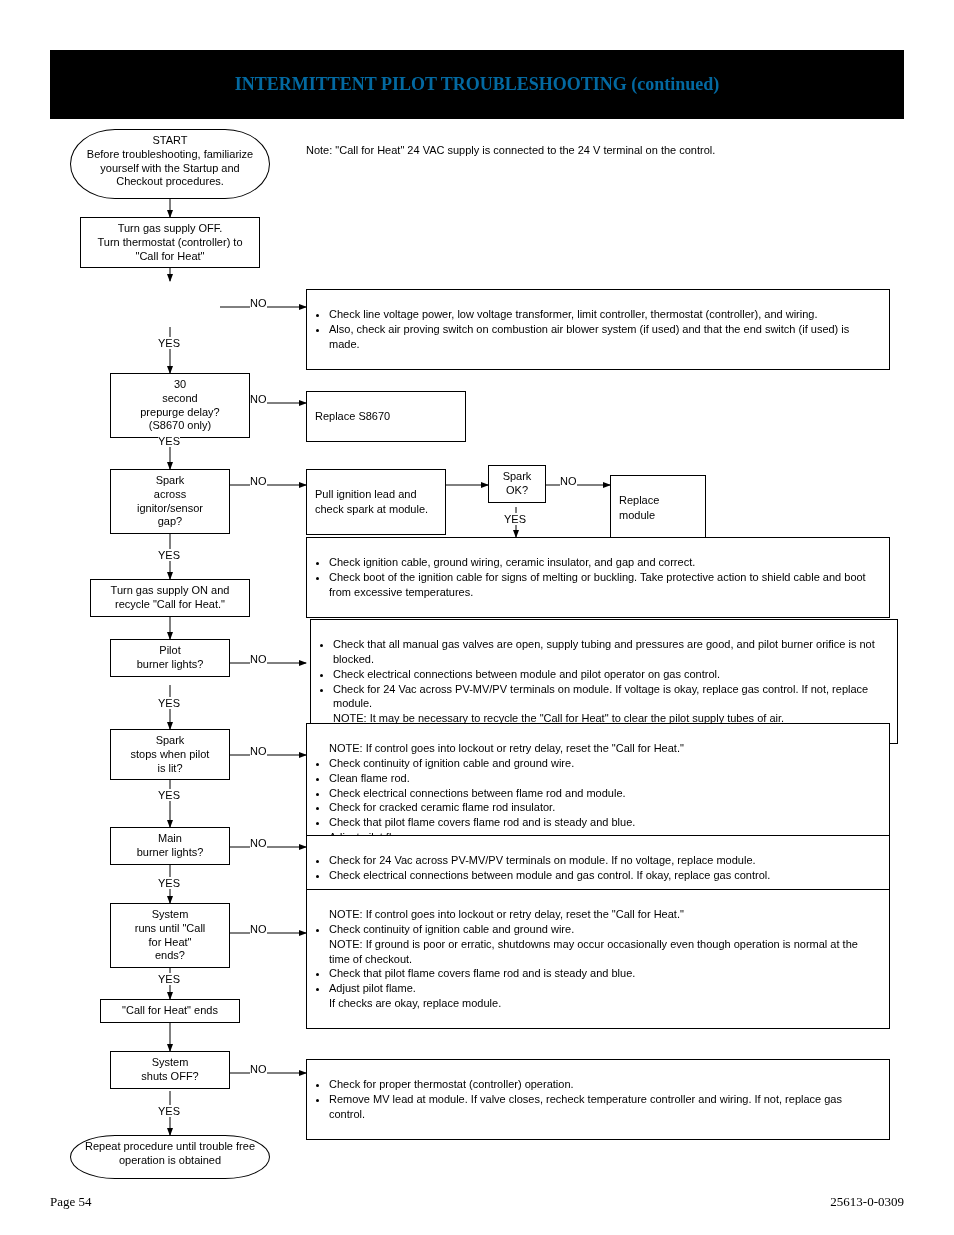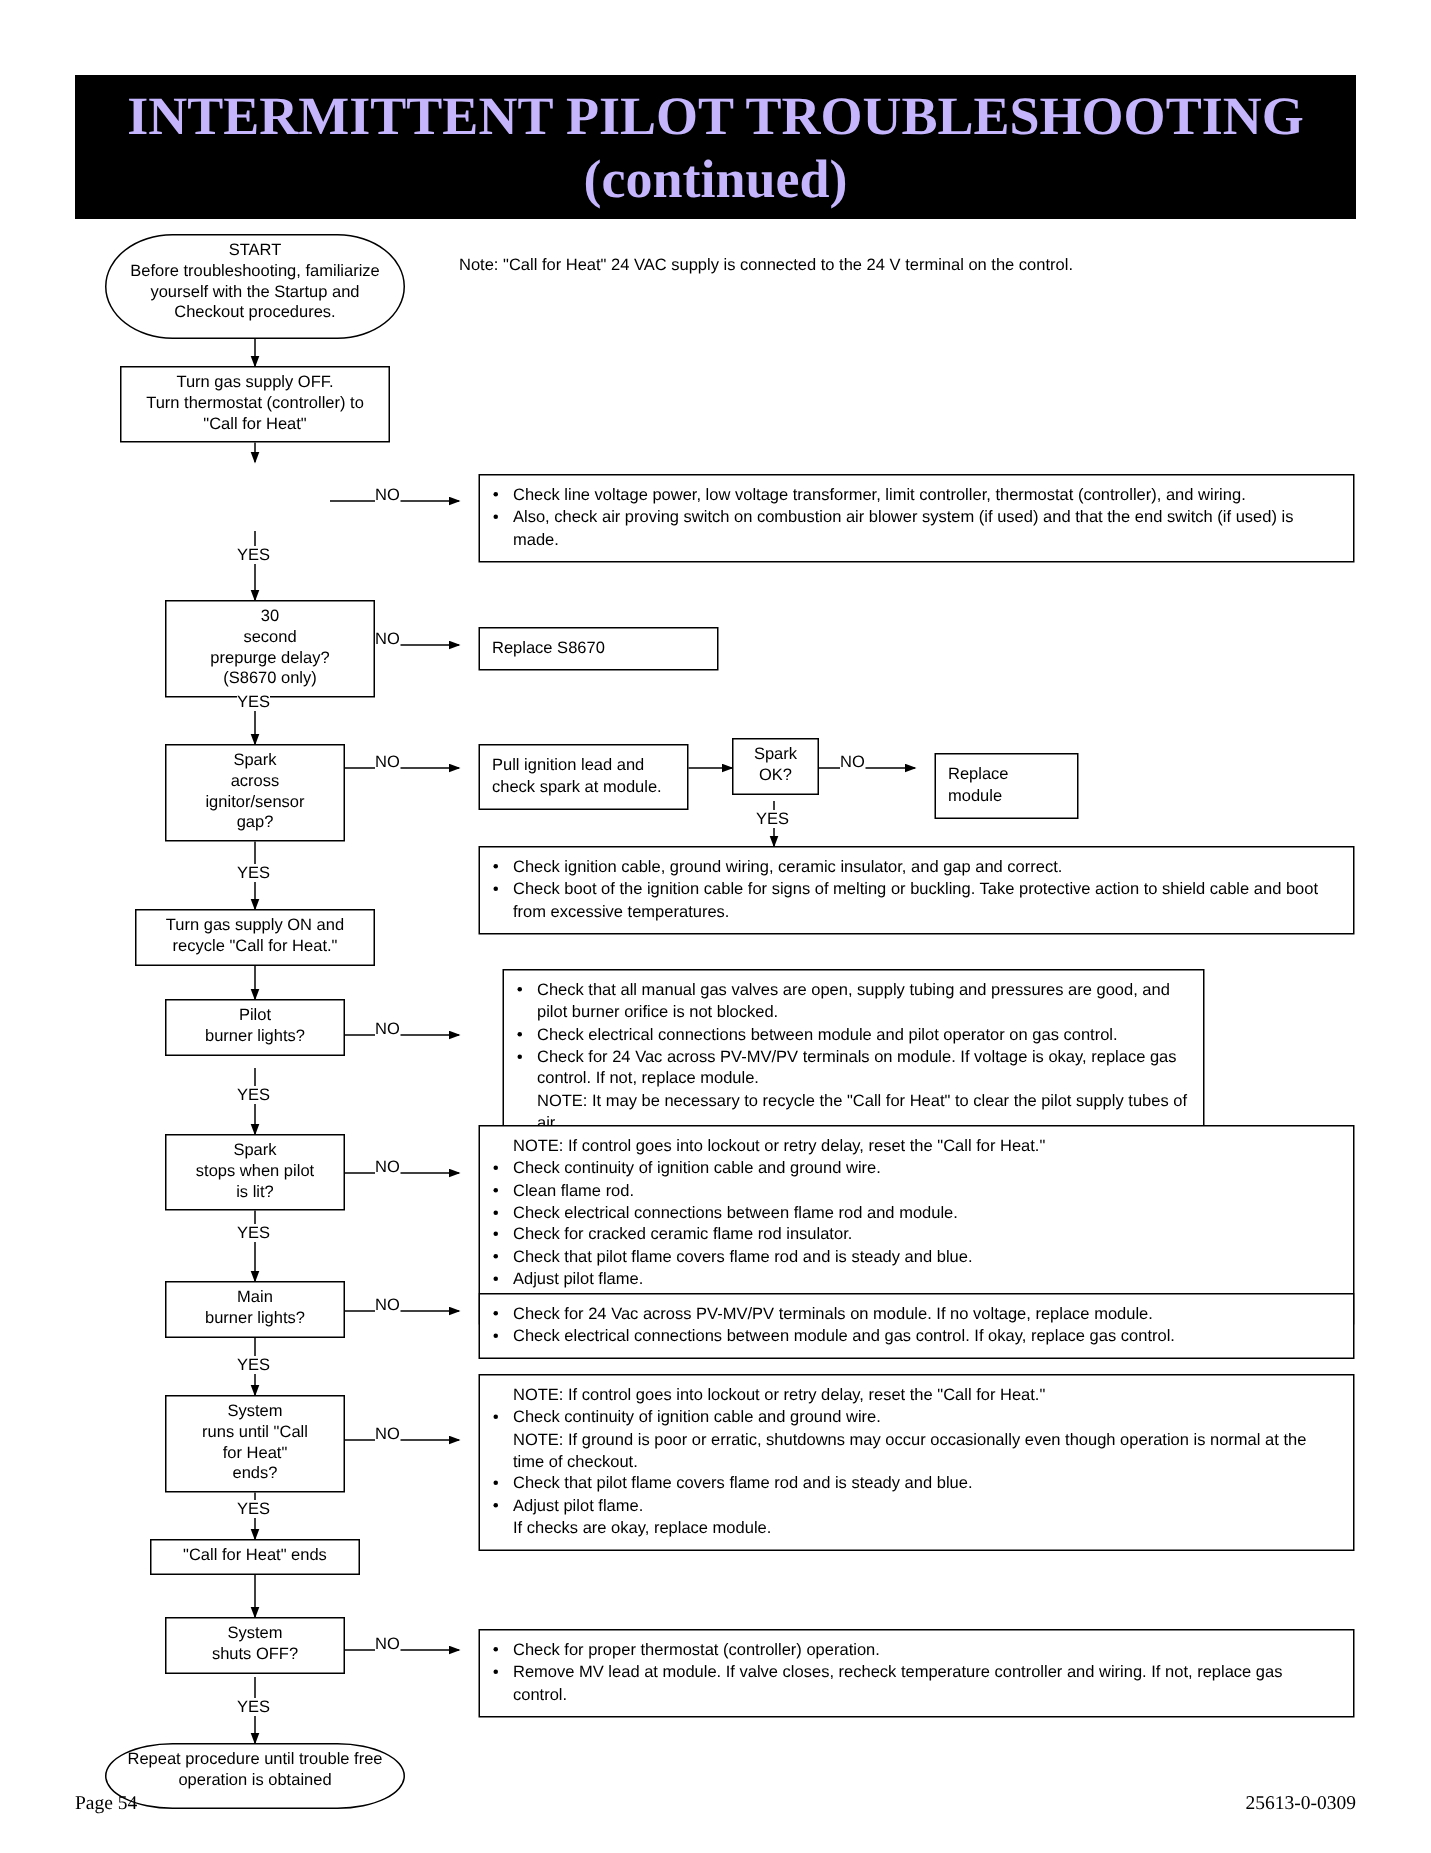--- a/index.html
+++ b/index.html
@@ -12,26 +12,26 @@
   }
   .page {
     width: 954px;
     height: 1235px;
     position: relative;
     box-sizing: border-box;
     padding: 50px 50px 30px 50px;
   }
   .title-banner {
     background: #000;
-    color: #c4b5fd;
+    color: #0369a1;
     text-align: center;
     font-family: "Times New Roman", serif;
     font-weight: bold;
-    font-size: 36px;
-    padding: 6px 0;
+    font-size: 18px;
+    padding: 24px 0;
     margin-bottom: 10px;
   }
   .diagram {
     position: relative;
     width: 100%;
     height: 1060px;
   }
   .node {
     position: absolute;
     border: 1px solid #000;
@@ -45,26 +45,25 @@
     border-radius: 50% / 100%;
   }
   .process {}
   .decision {
     
   }
   .action-box {
     position: absolute;
     border: 1px solid #000;
     background: #fff;
-    padding: 6px 8px;
+    padding: 17px 8px;
     box-sizing: border-box;
     text-align: left;
     line-height: 1.35;
     font-size: 11px;
-    margin-left: 13px;
   }
   .note-text {
     position: absolute;
     font-size: 11px;
     line-height: 1.3;
   }
   .edge-label {
     position: absolute;
     font-size: 11px;
     background: #fff;
@@ -189,21 +188,21 @@
 
     <div class="action-box" style="left:560px; top:346px; width:96px;">Replace module</div>
 
     <div class="action-box" style="left:256px; top:408px; width:584px;">
       <ul>
         <li>Check ignition cable, ground wiring, ceramic insulator, and gap and correct.</li>
         <li>Check boot of the ignition cable for signs of melting or buckling. Take protective action to shield cable and boot from excessive temperatures.</li>
       </ul>
     </div>
 
-    <div class="action-box" style="left:272px; top:490px; width:468px;">
+    <div class="action-box" style="left:260px; top:490px; width:588px;">
       <ul>
         <li>Check that all manual gas valves are open, supply tubing and pressures are good, and pilot burner orifice is not blocked.</li>
         <li>Check electrical connections between module and pilot operator on gas control.</li>
         <li>Check for 24 Vac across PV-MV/PV terminals on module. If voltage is okay, replace gas control. If not, replace module.</li>
       </ul>
       <div style="padding-left:14px;">NOTE: It may be necessary to recycle the "Call for Heat" to clear the pilot supply tubes of air.</div>
     </div>
 
     <div class="action-box" style="left:256px; top:594px; width:584px;">
       <div style="padding-left:14px;">NOTE: If control goes into lockout or retry delay, reset the "Call for Heat."</div>

